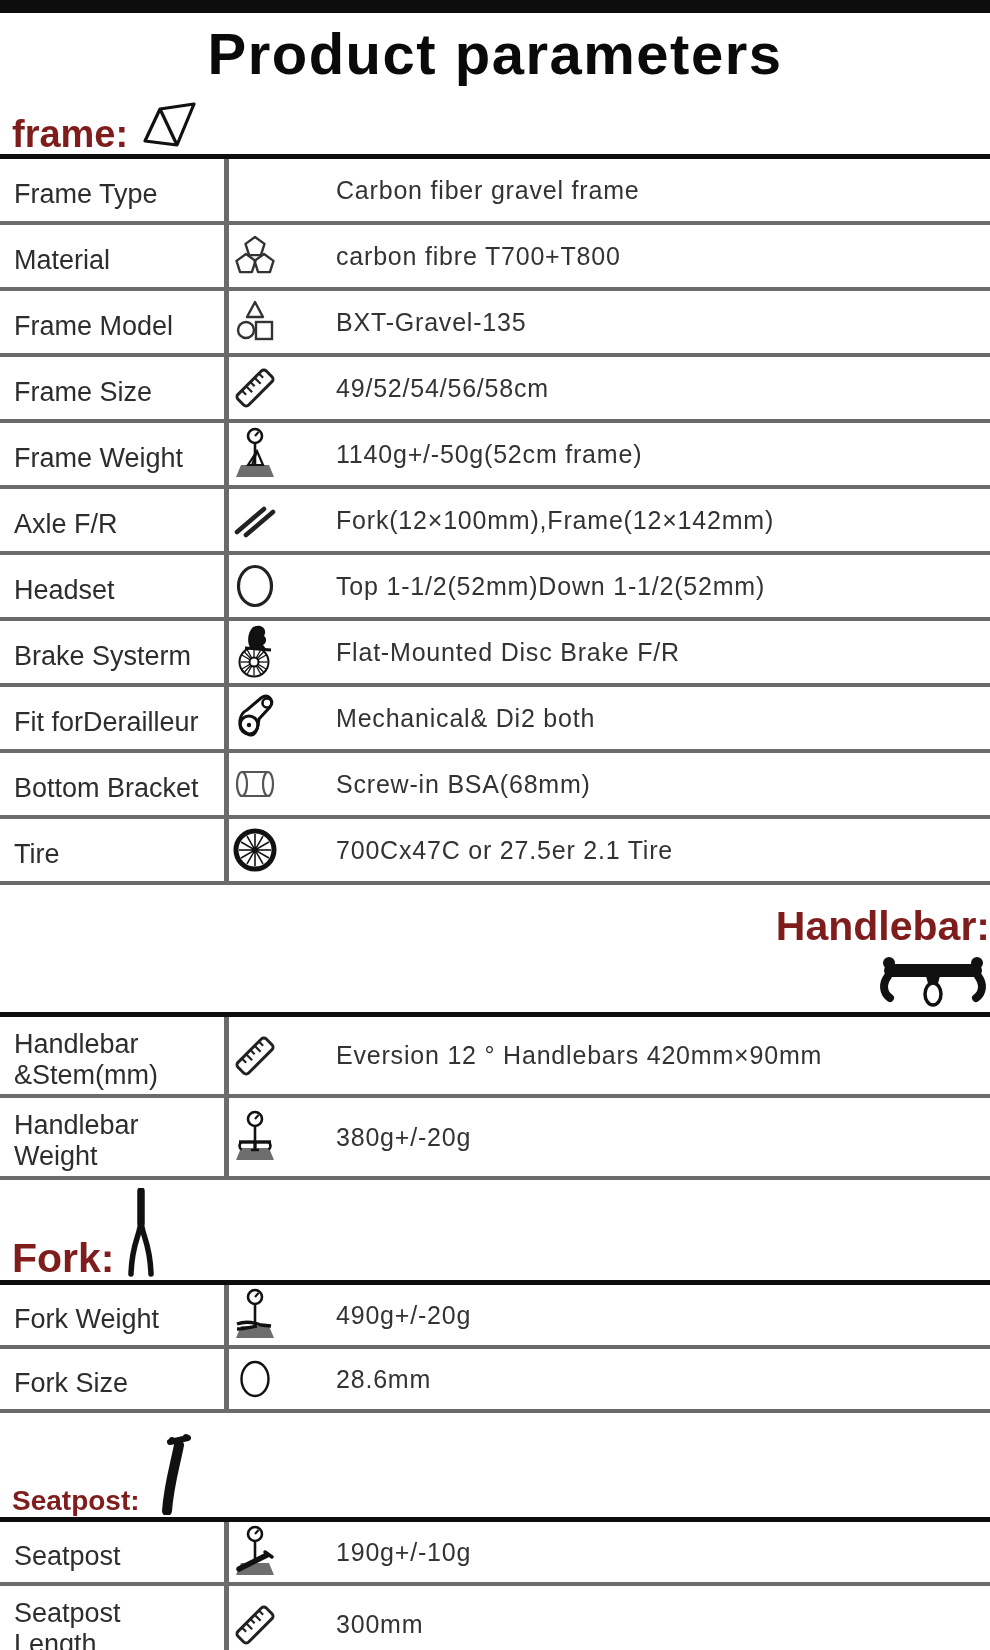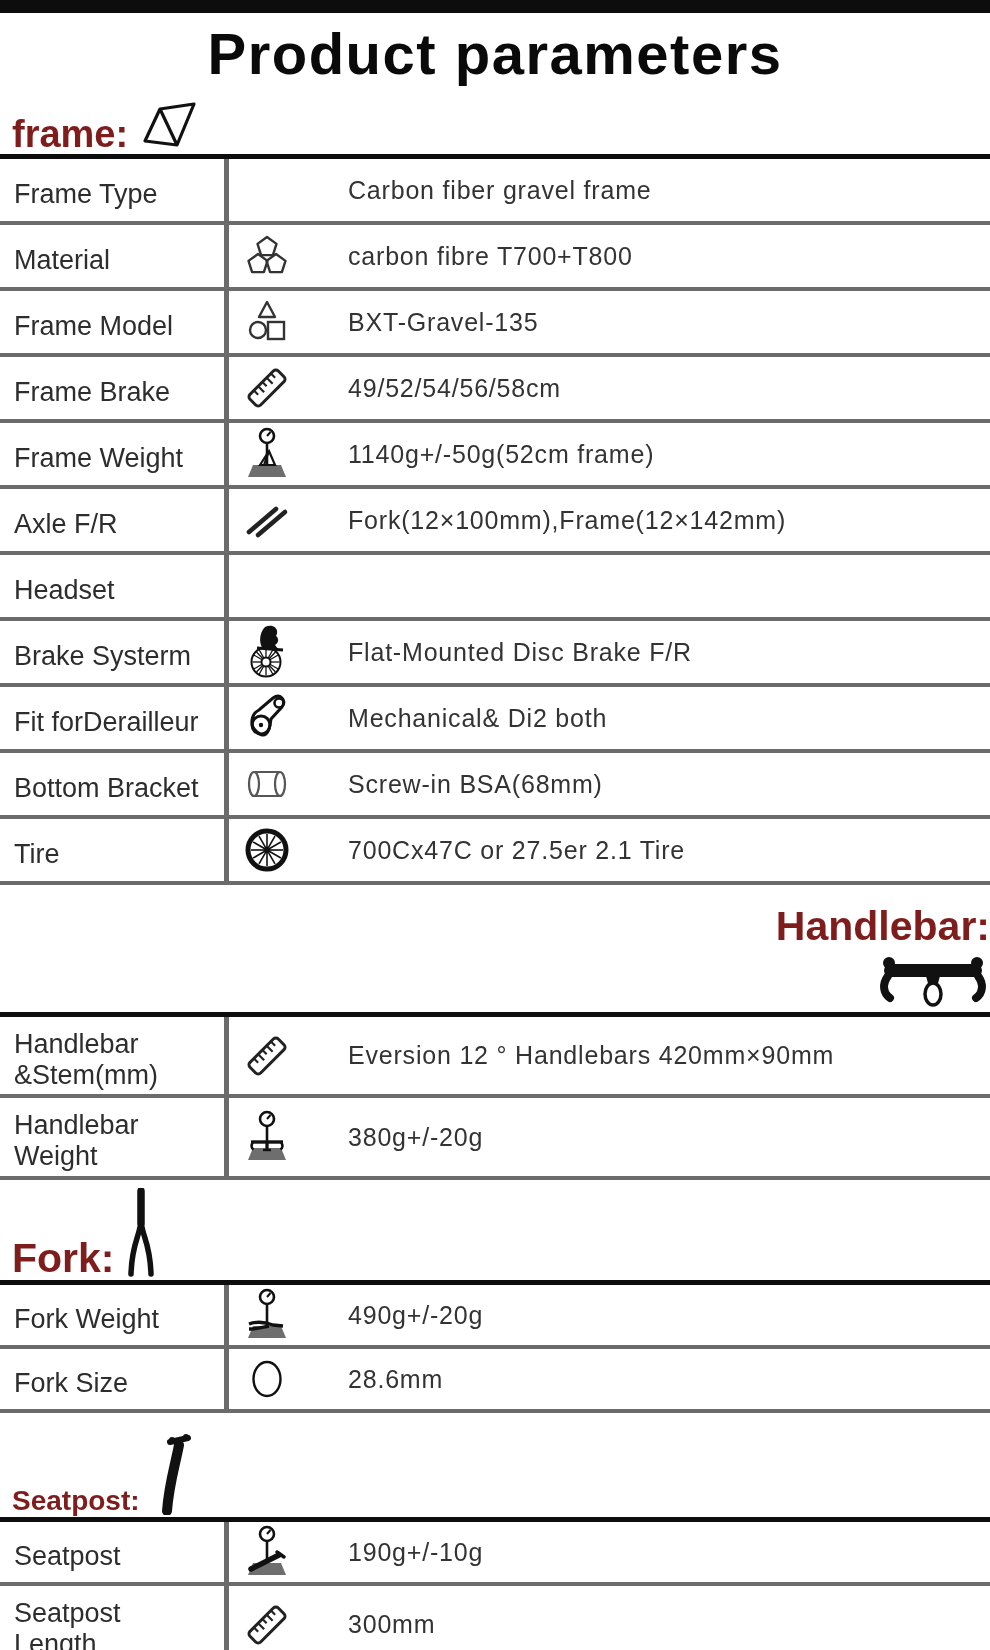--- a/index.html
+++ b/index.html
@@ -35,21 +35,21 @@
   .section-fork .row { min-height:59px; }
   .section-fork .row:last-child { min-height:55px; }
   .section-seatpost .row:first-child { min-height:54px; }
   .section-seatpost .row:last-child { min-height:68px; }
 
   .cell-label {
     width:229px; flex:none; border-right:5px solid var(--line-gray,#6b6b6b);
     display:flex; align-items:center; padding:12px 6px 4px 14px;
     font-size:27px; color:#2d2d2d; line-height:1.14; white-space:pre-line;
   }
-  .cell-value { flex:1; display:flex; align-items:center; padding:2px 6px 2px 13px; }
+  .cell-value { flex:1; display:flex; align-items:center; padding:2px 6px 2px 1px; }
   .row-icon { width:50px; height:56px; flex:none; display:flex; align-items:center; justify-content:center; margin-right:56px; }
   .row-icon svg { display:block; }
   .value-text { font-size:25px; color:#333333; letter-spacing:0.8px; line-height:1.15; }
 </style>
 </head>
 <body>
 
 <div class="page" style="--bg: #ffffff; --line-black: #0d0d0d; --line-gray: #6b6b6b;">
   <div class="top-bar"></div>
   <h1 class="title">Product parameters</h1>
@@ -99,21 +99,21 @@
                     <circle cx="14" cy="31" r="8"></circle>
                     <rect x="24" y="23" width="16" height="17"></rect>
                   </g>
                 </svg>
               </span>
       <span class="value-text">BXT-Gravel-135</span>
     </div>
   </div>
 
   <div class="row">
-    <div class="cell-label">Frame Brake</div>
+    <div class="cell-label">Frame Size</div>
     <div class="cell-value">
       <span class="row-icon">
                 <svg width="46" height="46" viewBox="0 0 46 46">
                   <g transform="rotate(45 23 23)" fill="none" stroke="#222">
                     <rect x="15.5" y="3" width="15" height="40" rx="3.5" stroke-width="3"></rect>
                     <path d="M15.5 10 h6 M15.5 16 h8.5 M15.5 22 h6 M15.5 28 h8.5 M15.5 34 h6" stroke-width="2.2"></path>
                   </g>
                 </svg>
               </span>
       <span class="value-text">49/52/54/56/58cm</span>
@@ -144,20 +144,28 @@
                   <path d="M6 33 L33 10" stroke="#222" stroke-width="4.6" stroke-linecap="round"></path>
                   <path d="M15 36 L42 13" stroke="#222" stroke-width="4.6" stroke-linecap="round"></path>
                 </svg>
               </span>
       <span class="value-text">Fork(12×100mm),Frame(12×142mm)</span>
     </div>
   </div>
 
   <div class="row">
     <div class="cell-label">Headset</div>
+    <div class="cell-value">
+      <span class="row-icon">
+                <svg width="42" height="48" viewBox="0 0 42 48">
+                  <ellipse cx="21" cy="24" rx="16.5" ry="19.5" fill="none" stroke="#222" stroke-width="3.2"></ellipse>
+                </svg>
+              </span>
+      <span class="value-text">Top 1-1/2(52mm)Down 1-1/2(52mm)</span>
+    </div>
   </div>
 
   <div class="row">
     <div class="cell-label">Brake Systerm</div>
     <div class="cell-value">
       <span class="row-icon">
                 <svg width="48" height="56" viewBox="0 0 48 56">
                   <circle cx="23" cy="38" r="14.5" fill="none" stroke="#111" stroke-width="2"></circle>
                   <g stroke="#111" stroke-width="1.3">
                     <line x1="23" y1="24.5" x2="23" y2="51.5"></line>

